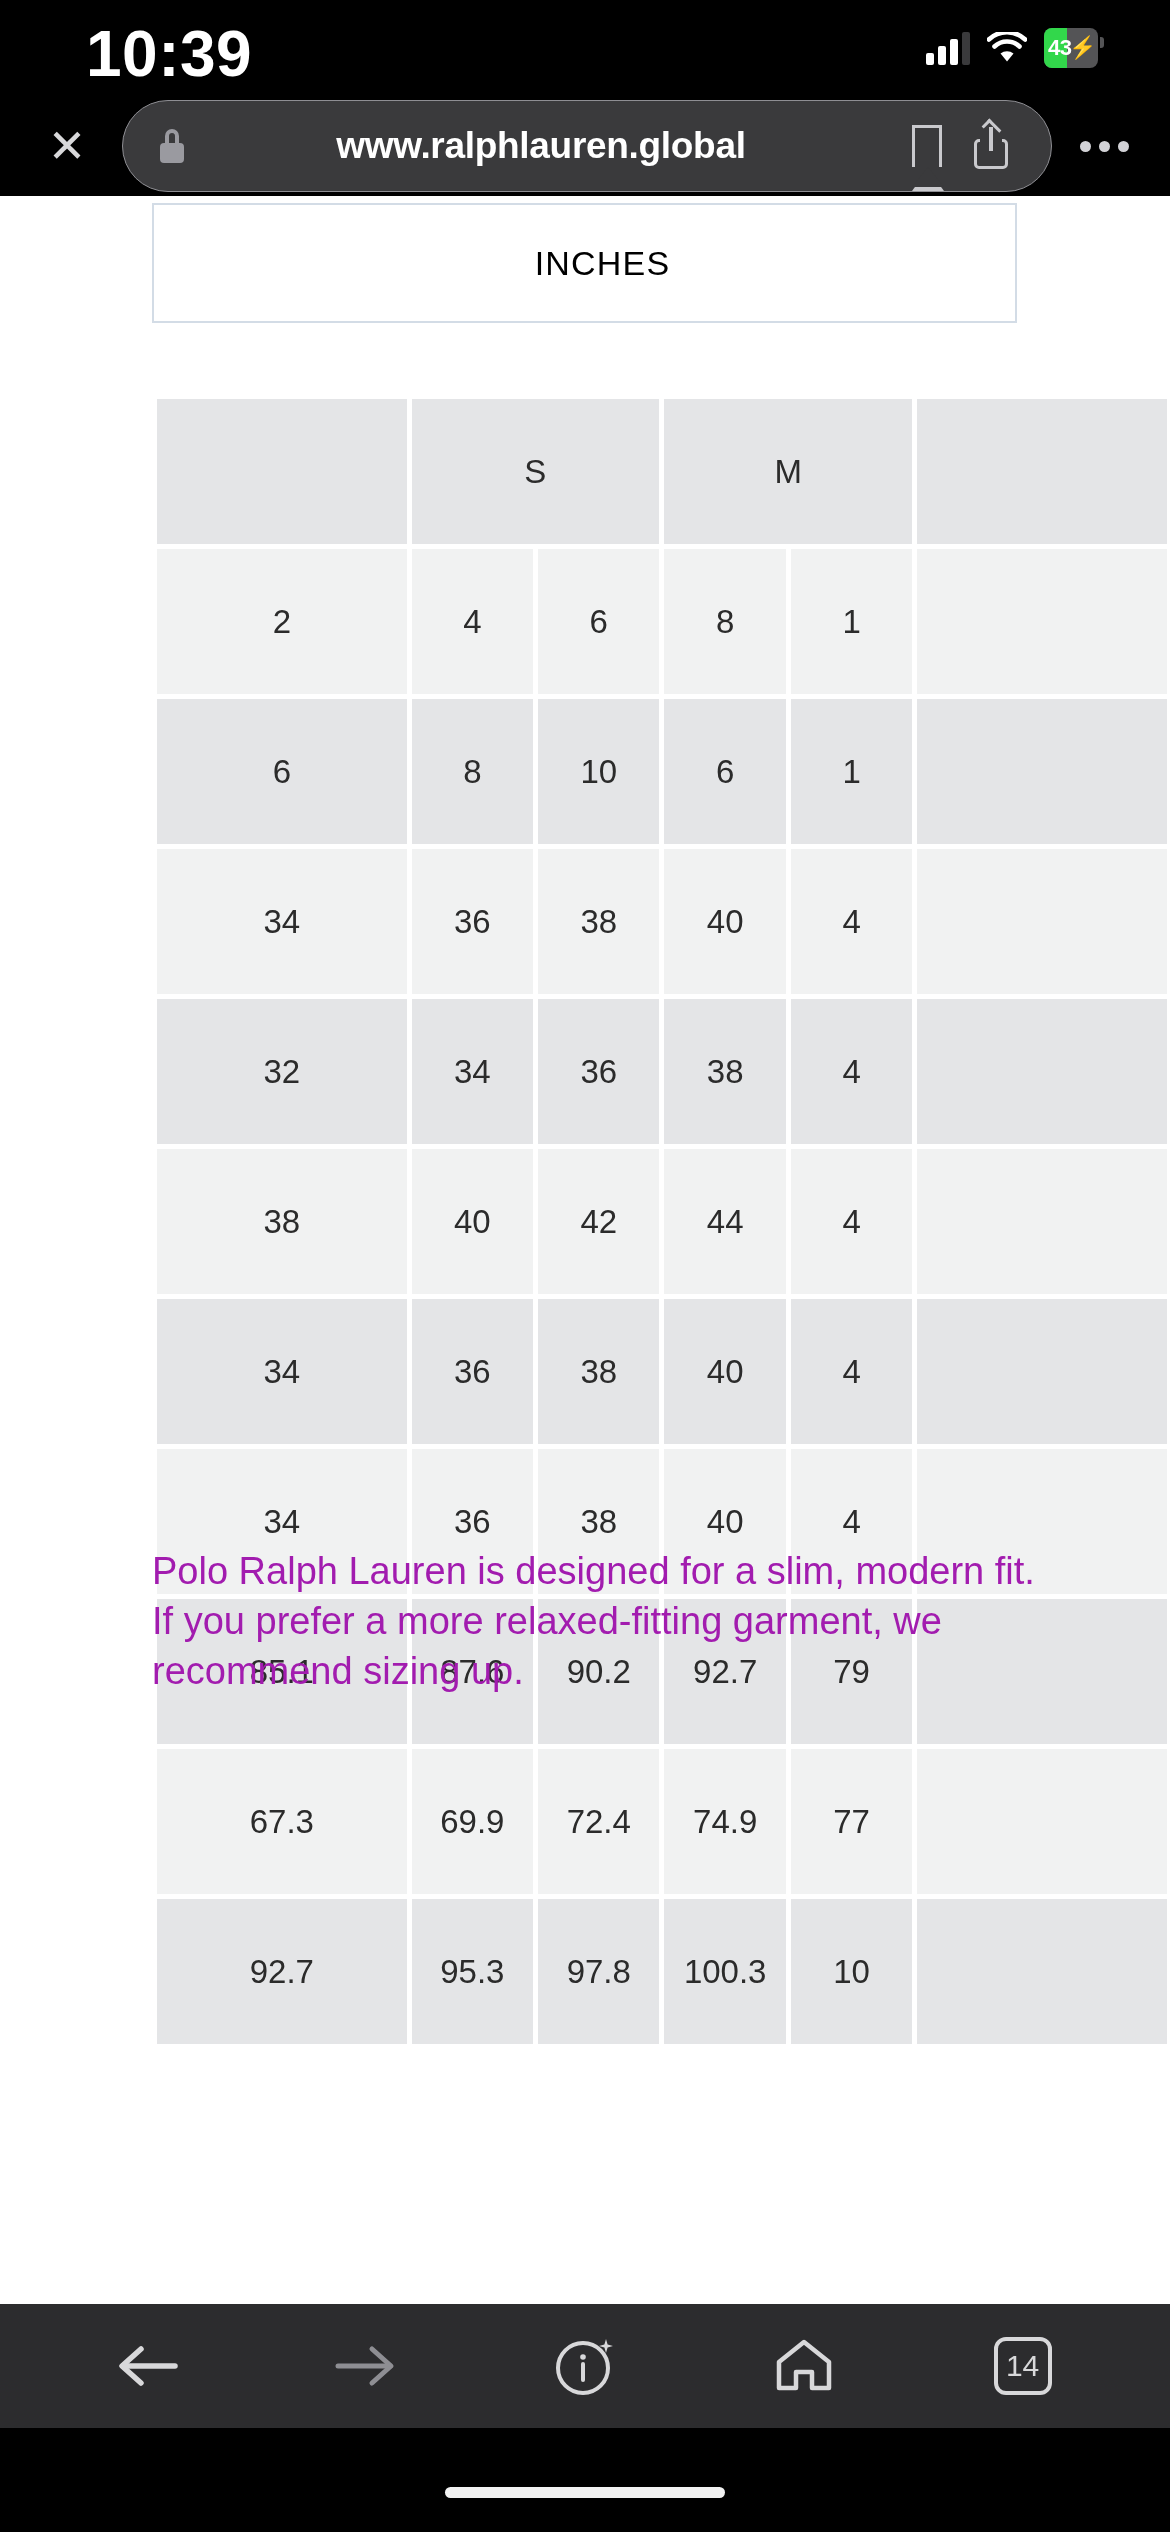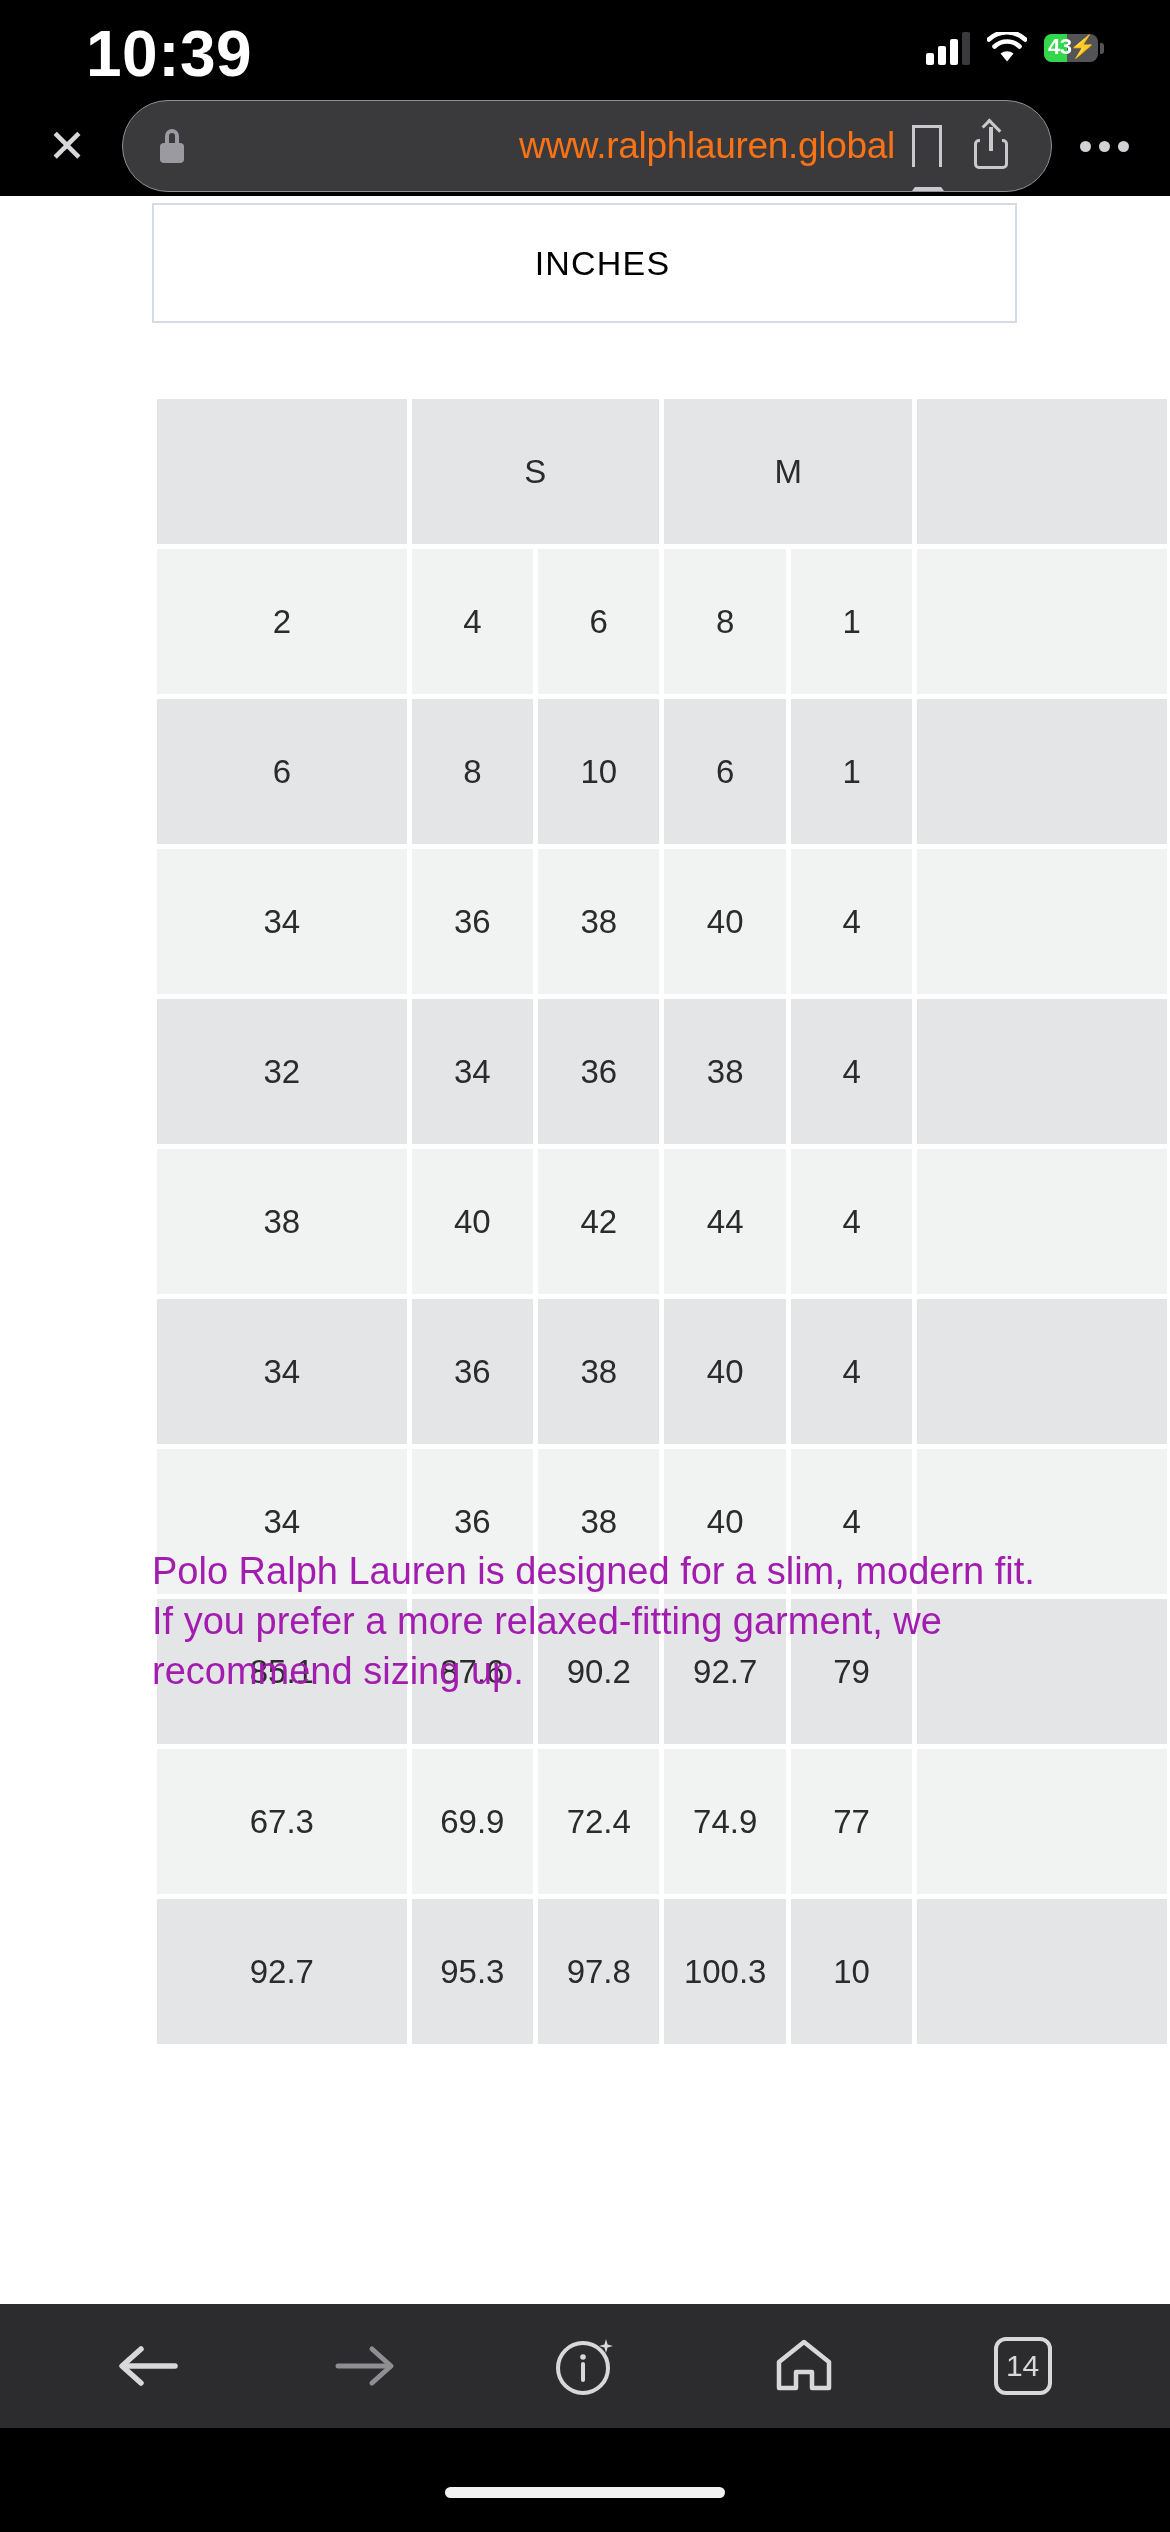--- a/index.html
+++ b/index.html
@@ -24,23 +24,23 @@
   }
   .status-right { display: flex; align-items: center; gap: 17px; }
   .sig { display: flex; align-items: flex-end; gap: 4px; height: 34px; }
   .sig i { display:block; width: 8px; background:#fff; border-radius: 2px; }
   .sig i:nth-child(1){ height: 12px; }
   .sig i:nth-child(2){ height: 19px; }
   .sig i:nth-child(3){ height: 26px; }
   .sig i:nth-child(4){ height: 33px; background:#3a3a3c; }
   .wifi { width: 40px; height: 32px; position: relative; }
   .batt {
-    position: relative; width: 54px; height: 28px;
+    position: relative; width: 54px; height: 40px;
     border-radius: 8px; background: #545456; overflow: visible;
-    display:flex; 
+    display:flex; align-items:center;
   }
   .batt-fill {
     position:absolute; left:0; top:0; bottom:0; width: 43%;
     background:#32d74b; border-radius: 8px 0 0 8px;
   }
   .batt-pct {
     position: relative; z-index: 2; color:#fff; font-size: 22px; font-weight: 700;
     padding-left: 4px; letter-spacing:-0.5px;
   }
   .batt-bolt { position:relative; z-index:2; color:#fff; font-size:22px; margin-left:-2px;}
@@ -63,22 +63,22 @@
     background: #3a3a3c; border: 1.5px solid #8e8e93; border-radius: 46px;
     display: flex; align-items: center; padding: 0 28px 0 34px; gap: 0;
   }
   .lock-icon { width: 30px; height: 34px; position: relative; flex: 0 0 auto; }
   .lock-body { position:absolute; bottom:0; left:3px; width:24px; height:20px; background:#9a9aa0; border-radius:4px; }
   .lock-shackle {
     position:absolute; top:0; left:8px; width:14px; height:14px;
     border: 4px solid #9a9aa0; border-bottom:none; border-radius: 8px 8px 0 0;
   }
   .url-text {
-    flex: 1; text-align: right; color: #f97316; font-size: 37px;
-    font-weight: 400; letter-spacing: -0.3px; white-space: nowrap; overflow:hidden;
+    flex: 1; text-align: center; color: #ffffff; font-size: 37px;
+    font-weight: 700; letter-spacing: -0.3px; white-space: nowrap; overflow:hidden;
   }
   .pill-icon { flex:0 0 auto; width: 64px; display:flex; align-items:center; justify-content:center; }
   .bookmark-ico { width: 30px; height: 42px; border: 3.5px solid #c9c9cd; border-bottom: none;
       position: relative; }
   .bookmark-ico:after {
     content:""; position:absolute; bottom:-20px; left:-3.5px; width:0; height:0;
     border-left: 16.5px solid transparent; border-right:16.5px solid transparent;
     border-bottom: 20px solid #3a3a3c;
   }
   .bookmark-ico:before {

